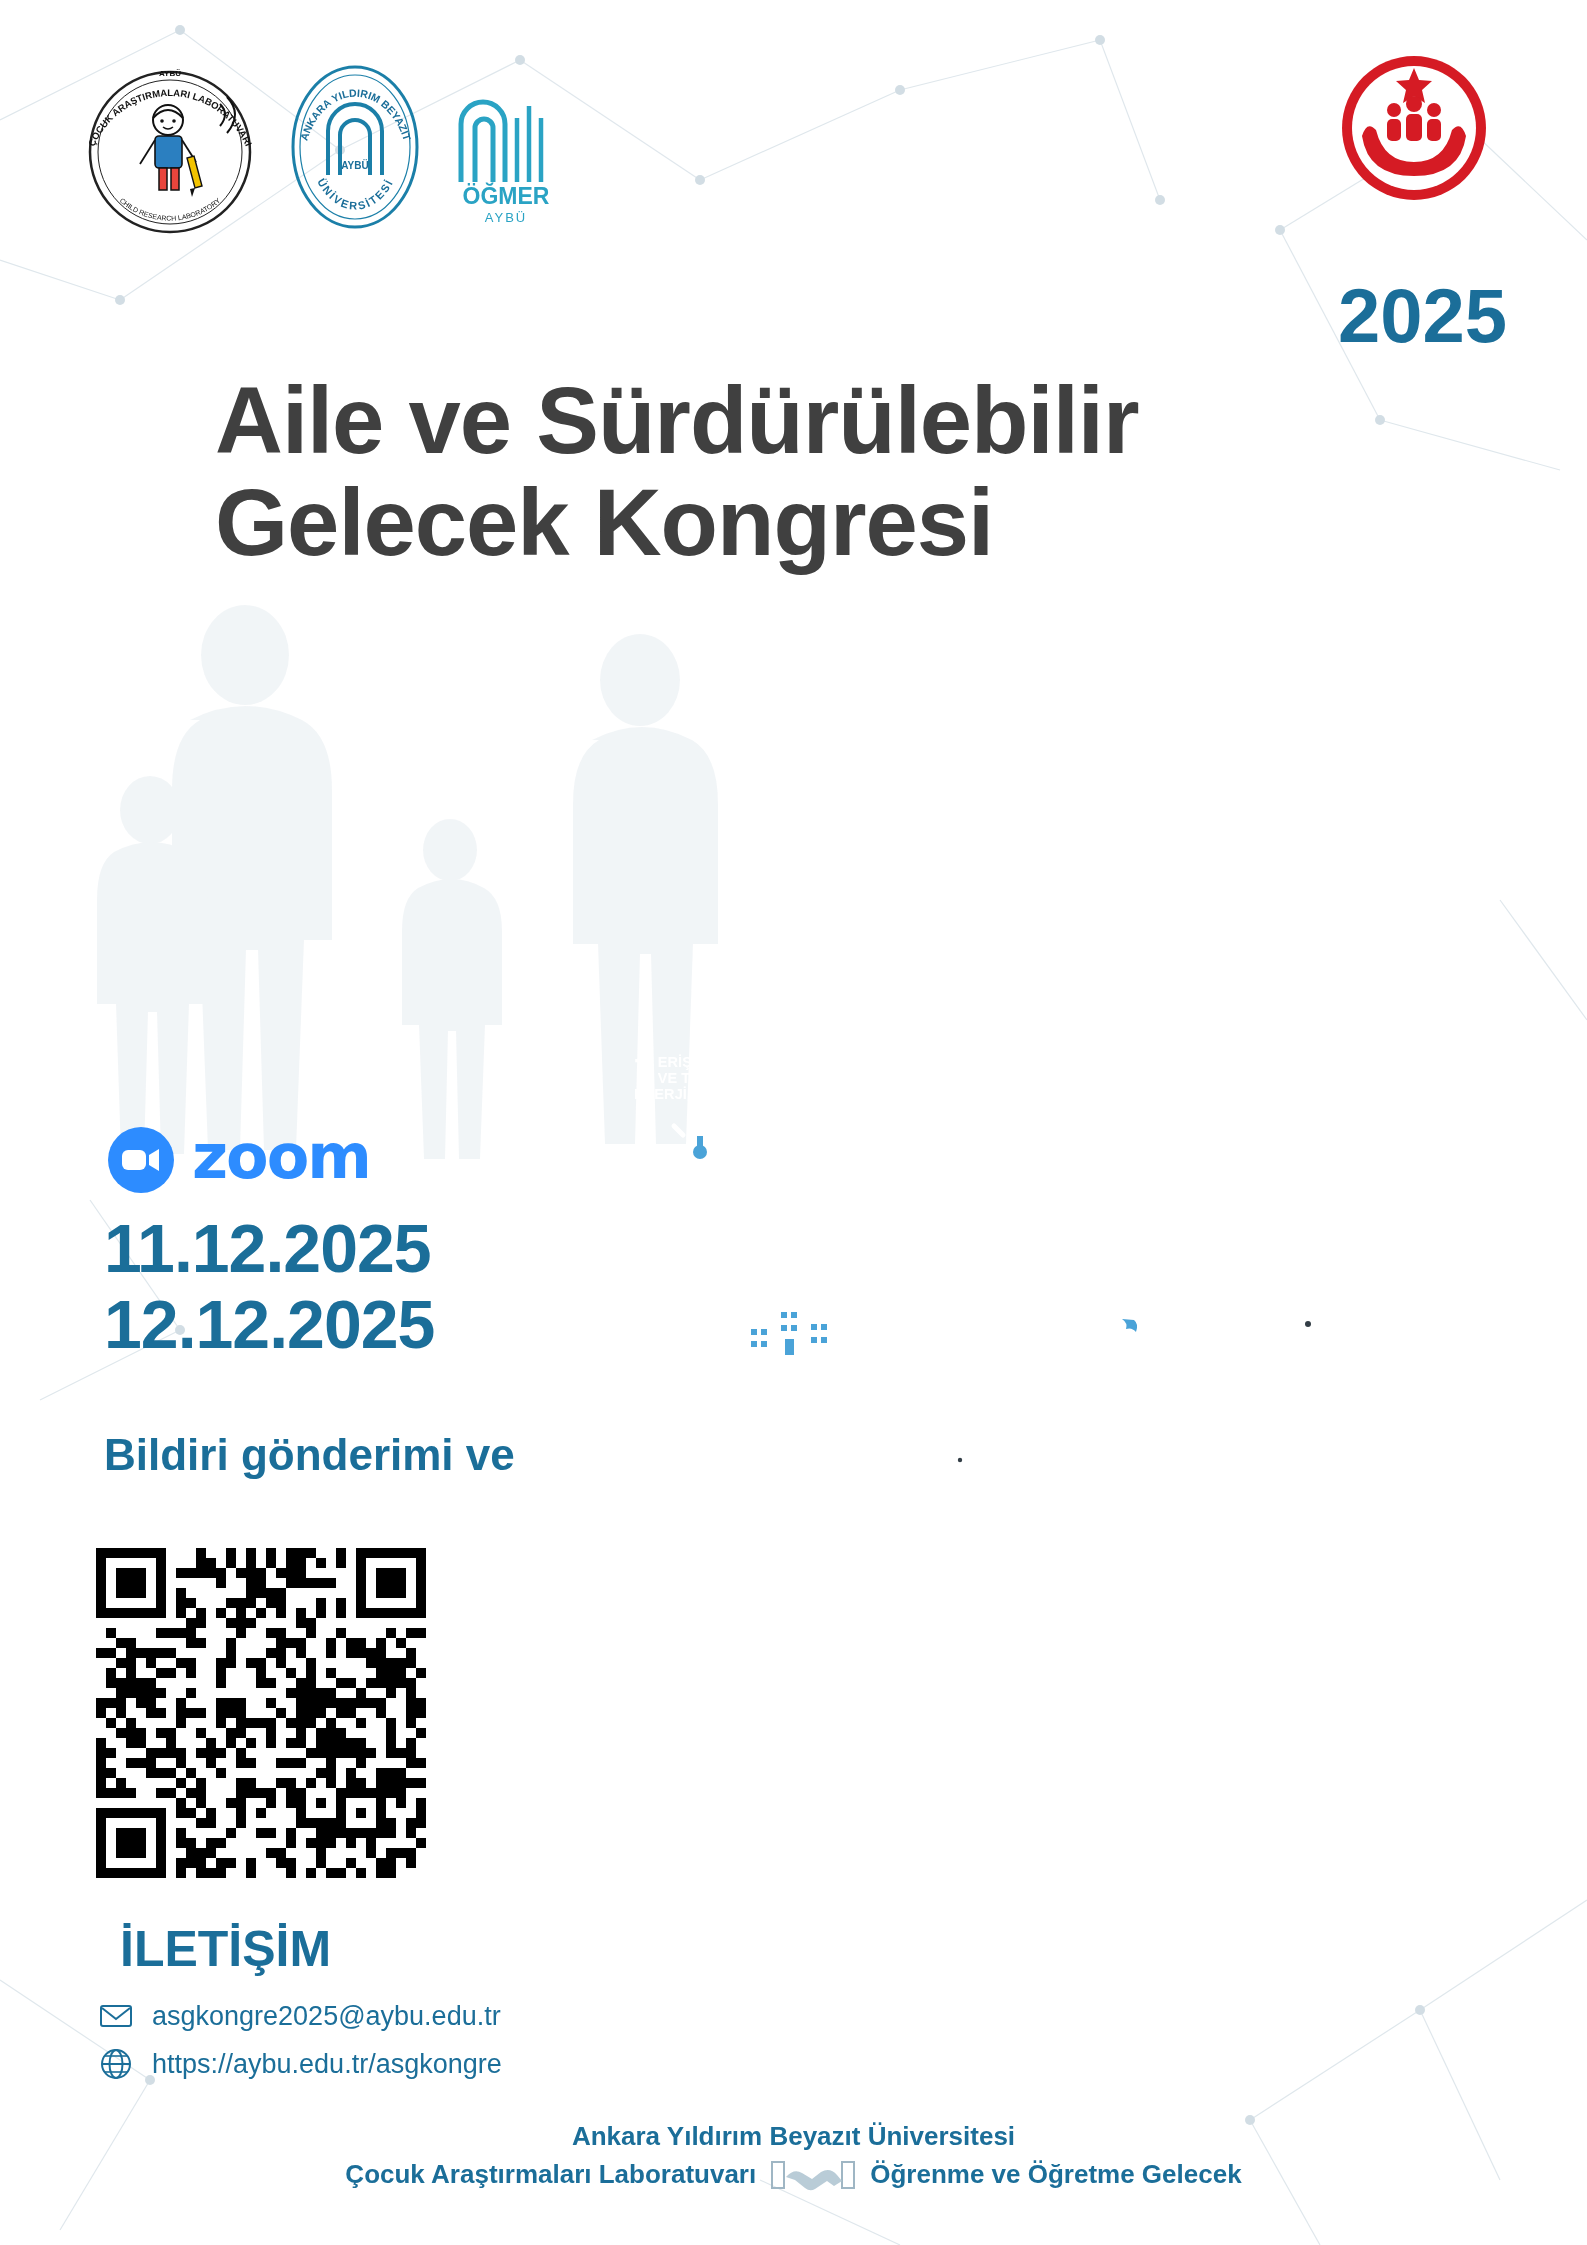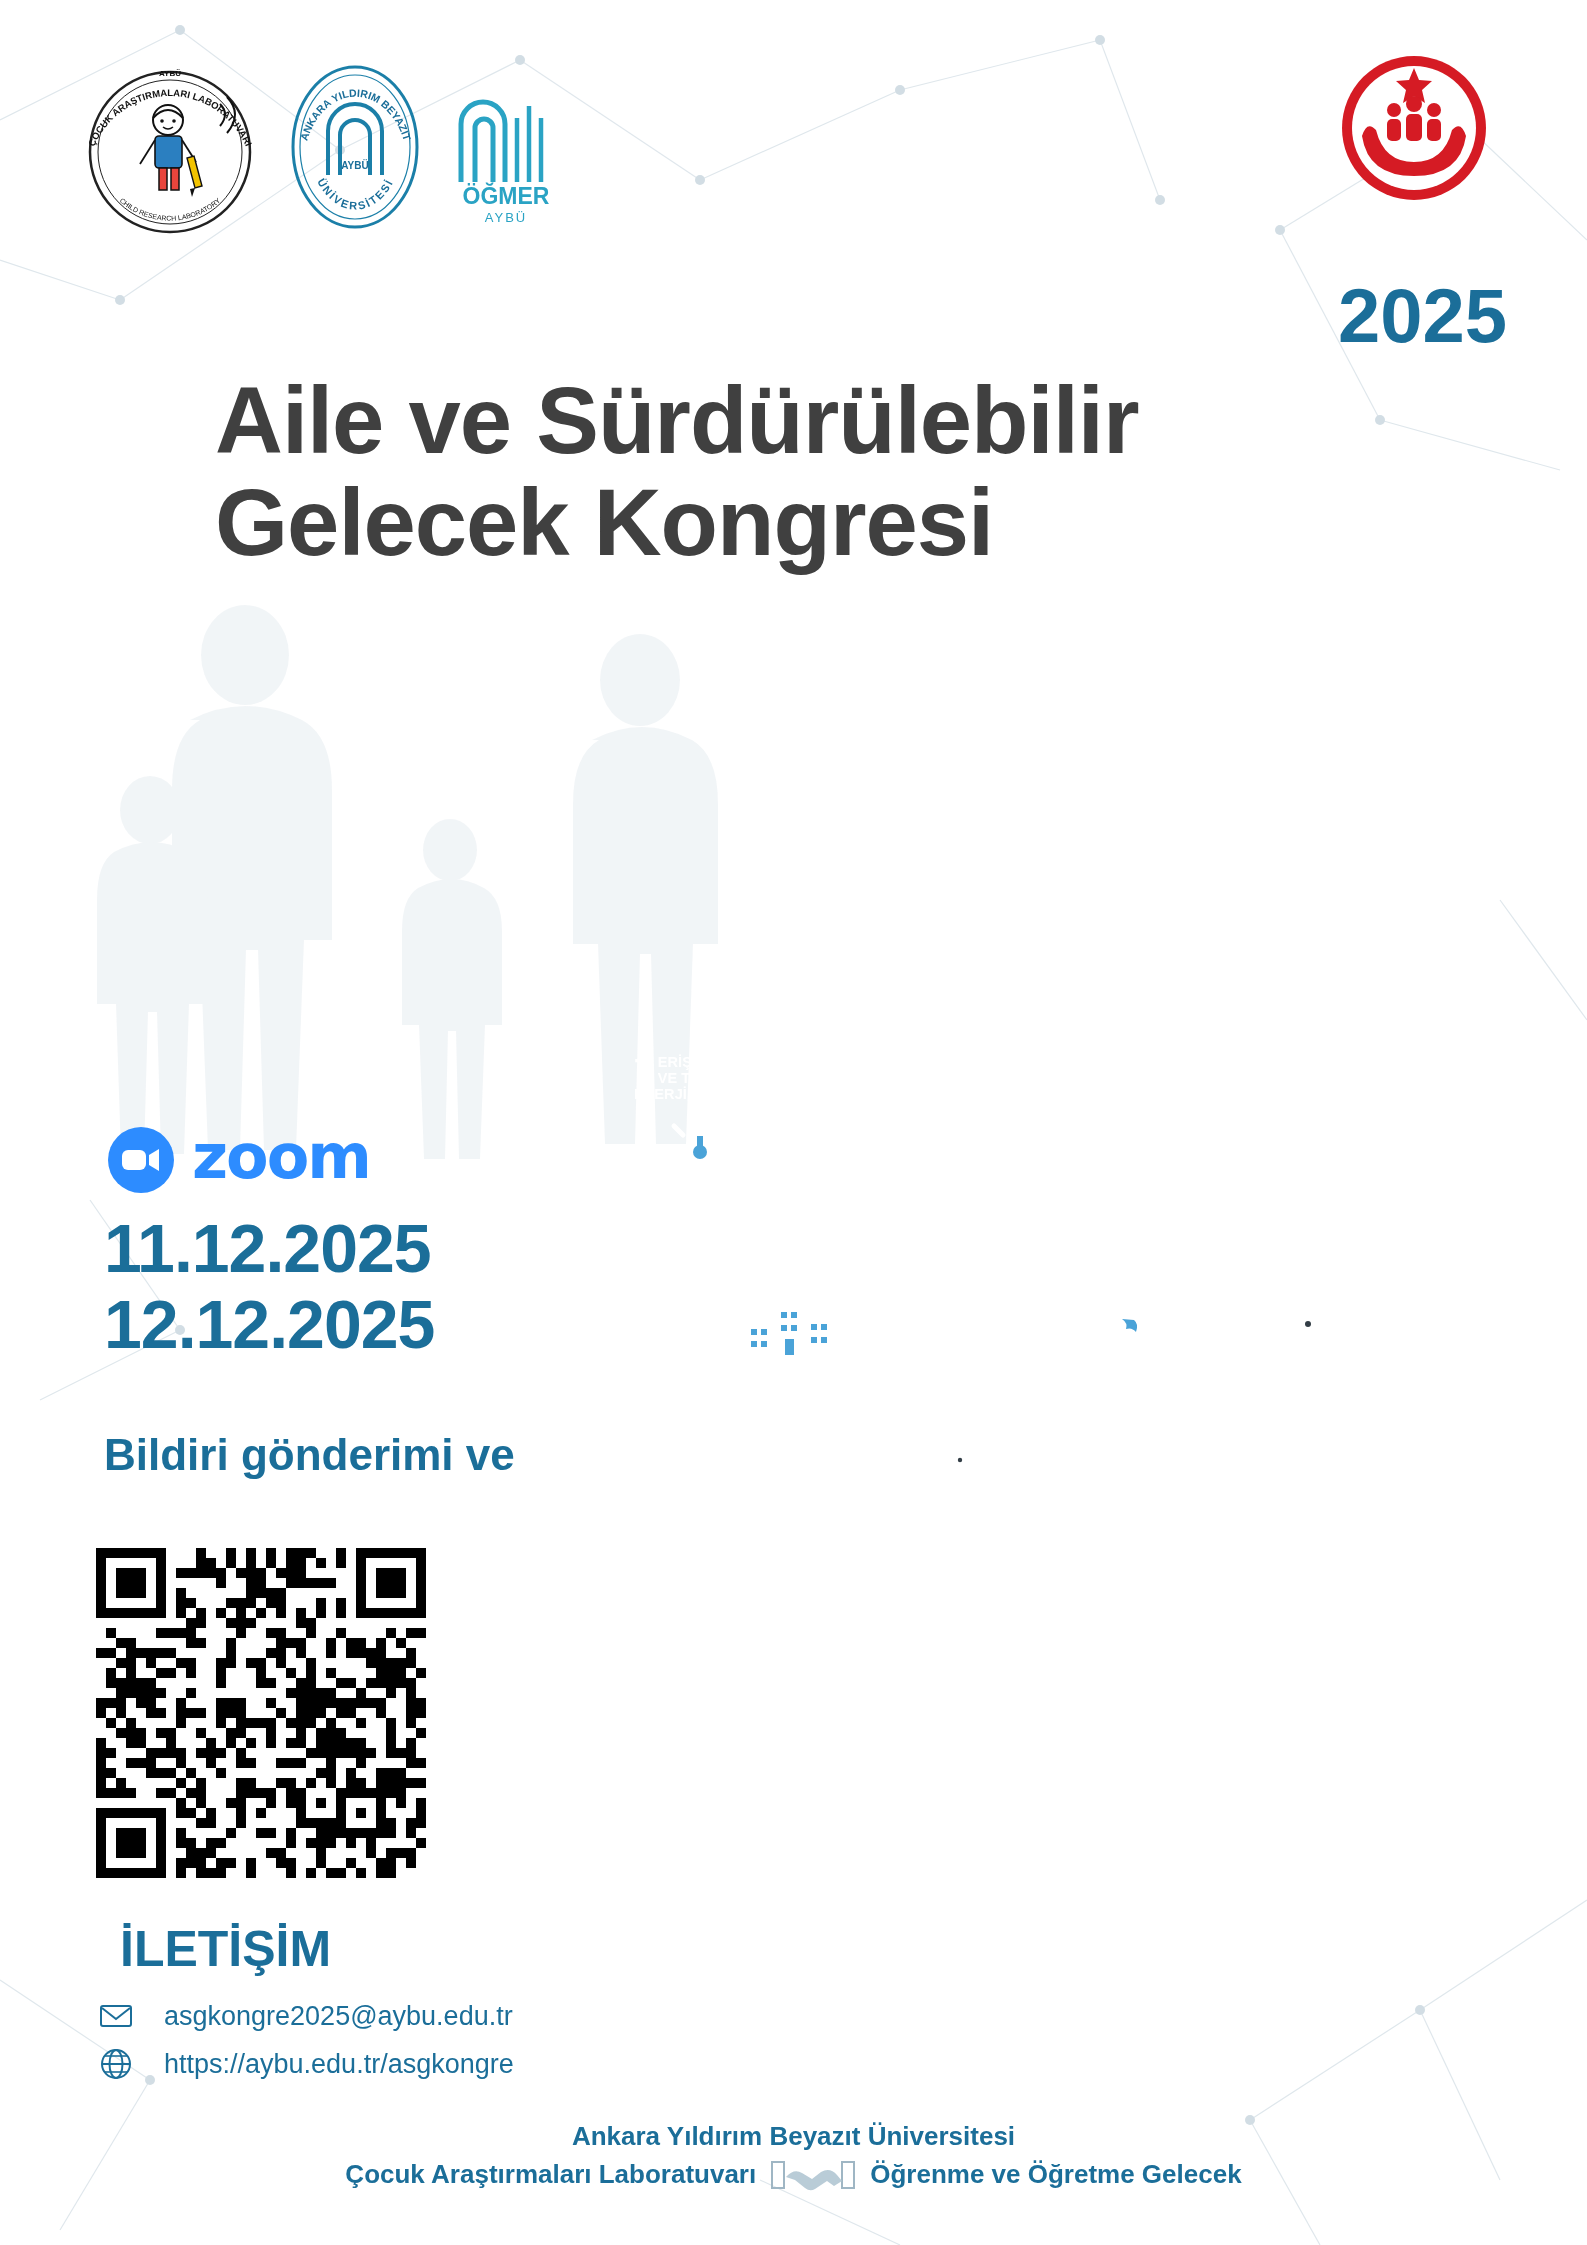--- a/index.html
+++ b/index.html
@@ -60,21 +60,21 @@
 
   
   .qr{position:absolute;left:96px;top:1548px;width:330px;height:330px;background:#fff;}
   .qr svg{display:block;}
 
   .iletisim{
     position:absolute;left:120px;top:1920px;
     font-size:50px;font-weight:bold;color:#1b6e99;letter-spacing:0px;
   }
   .contacts{position:absolute;left:100px;top:2000px;font-size:27px;color:#1b6e99;}
-  .crow{display:flex;align-items:center;gap:32px;margin-bottom:16px;}
+  .crow{display:flex;align-items:center;gap:20px;margin-bottom:16px;}
   .crow .ic{width:32px;height:32px;flex:0 0 32px;}
 
   
   .footer{
     position:absolute;left:0;right:0;top:2118px;text-align:center;
     color:#1b6e99;font-size:26px;font-weight:bold;line-height:1.45;
   }
   .footer .f2{display:flex;align-items:center;justify-content:center;gap:14px;}
   .hands{width:86px;height:36px;}
 

